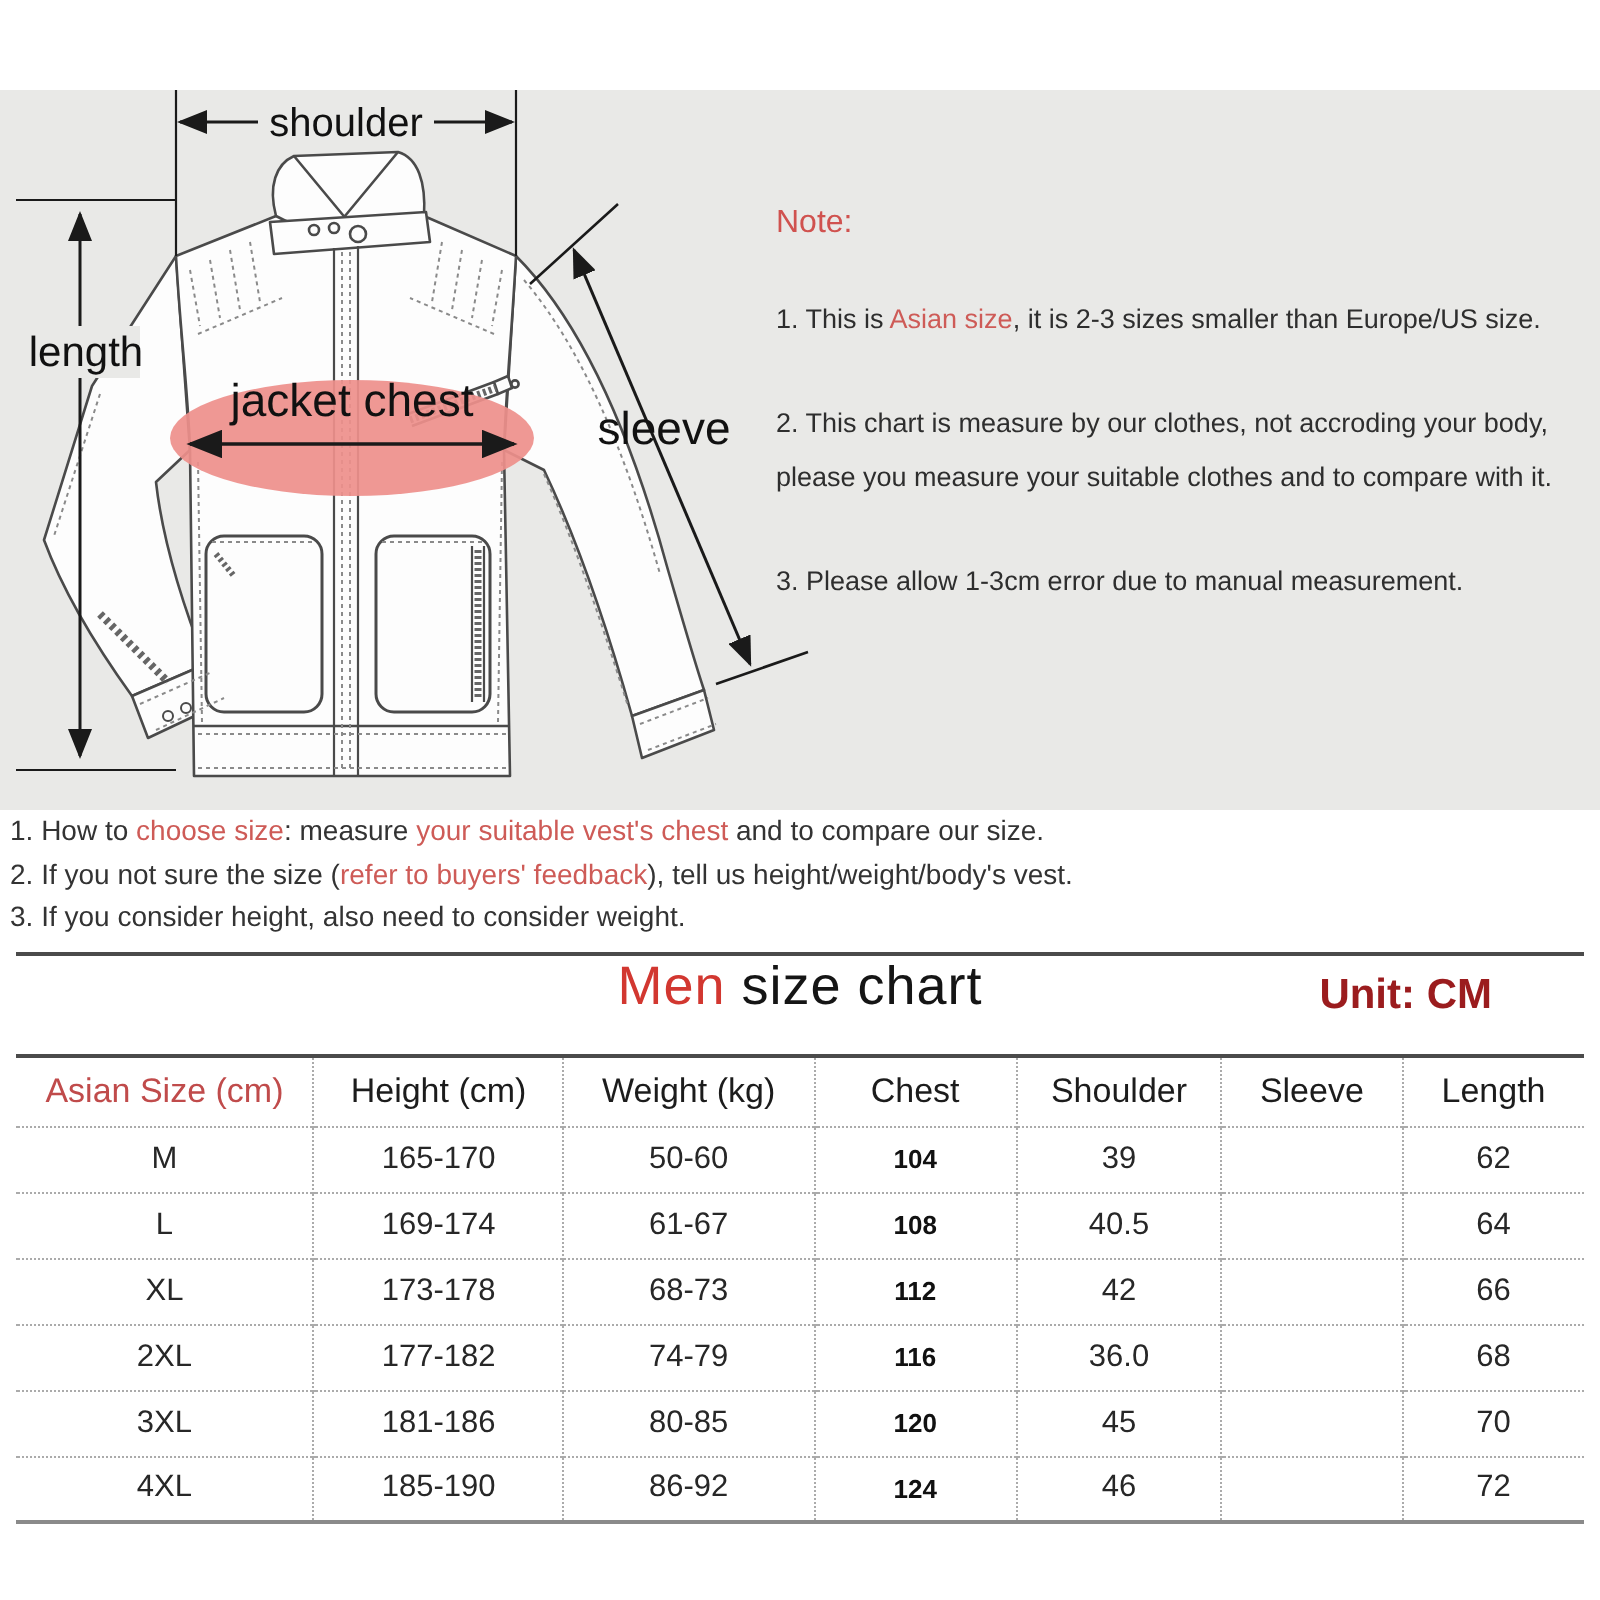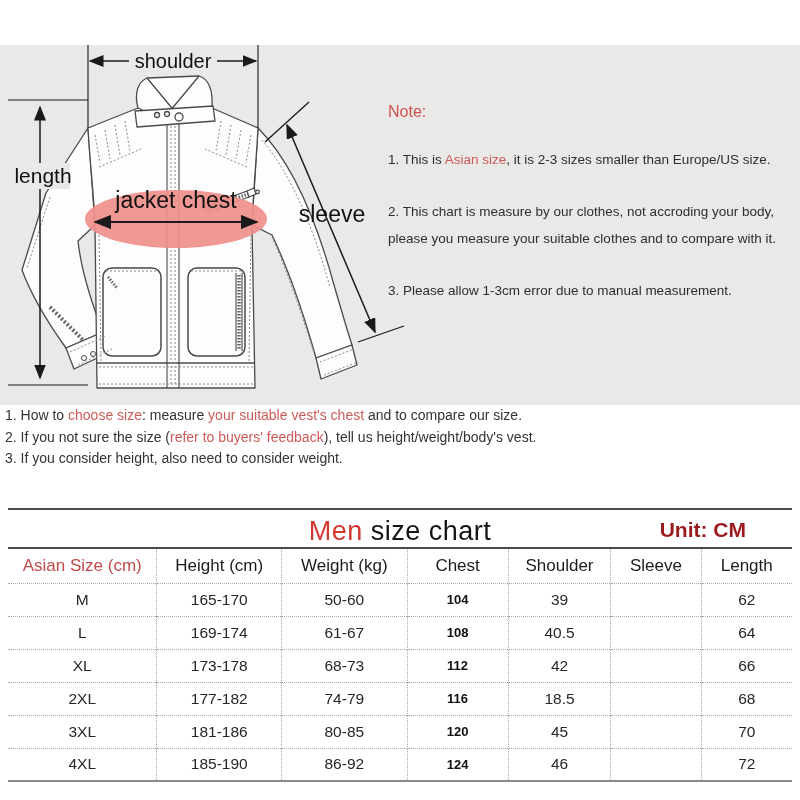--- a/index.html
+++ b/index.html
@@ -14,22 +14,22 @@
   .note-heading { font-size:16px; color:#d0524f; margin-bottom:24px; }
   .note-item { font-size:13.5px; line-height:27px; margin-top:25px; white-space:nowrap; }
   .red { color:#ce5b57; }
 
   
   .tips { position:absolute; left:5px; top:405px; width:790px; color:#333333; }
   .tips p { font-size:14px; line-height:21.5px; white-space:nowrap; }
 
   
   .chart { position:absolute; left:8px; top:476px; width:784px; }
-  .chart-title-row { position:relative; height:41px; border-top:2px solid #4b4b4b; border-bottom:2px solid #4b4b4b;
-                     display:flex; align-items:flex-end; justify-content:center;margin-top:32px; }
+  .chart-title-row { position:relative; height:53px; border-top:2px solid #4b4b4b; border-bottom:2px solid #4b4b4b;
+                     display:flex; align-items:flex-start; justify-content:center; }
   .chart-title { font-size:27px; font-weight:normal; color:#151515; letter-spacing:0.5px; }
   .chart-title .men-red { color:#d23730; }
   .unit { position:absolute; right:46px; top:8px; font-size:21px; font-weight:bold; color:#9b1c1e; }
 
   table.size-table { width:100%; border-collapse:collapse; table-layout:fixed;
                      border-bottom:2px solid #8a8a8a; }
   table.size-table tr { border-bottom:1px dotted #ababab; }
   table.size-table tbody tr:last-child { border-bottom:none; }
   table.size-table th, table.size-table td {
       border-right:1px dotted #ababab; text-align:center; vertical-align:middle;
@@ -193,21 +193,21 @@
             <td class="chest-col">112</td>
             <td>42</td>
             <td></td>
             <td>66</td>
           </tr>
           <tr>
             <td>2XL</td>
             <td>177-182</td>
             <td>74-79</td>
             <td class="chest-col">116</td>
-            <td>18.5</td>
+            <td>36.0</td>
             <td></td>
             <td>68</td>
           </tr>
           <tr>
             <td>3XL</td>
             <td>181-186</td>
             <td>80-85</td>
             <td class="chest-col">120</td>
             <td>45</td>
             <td></td>

